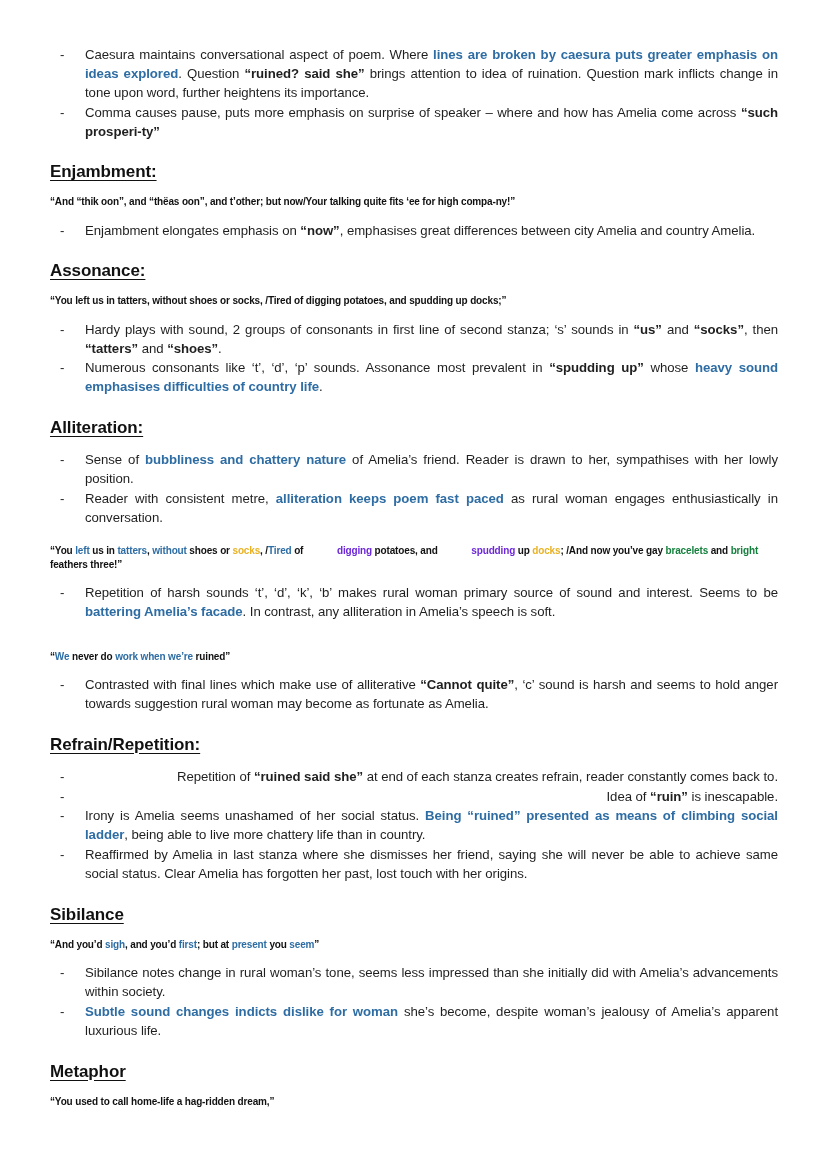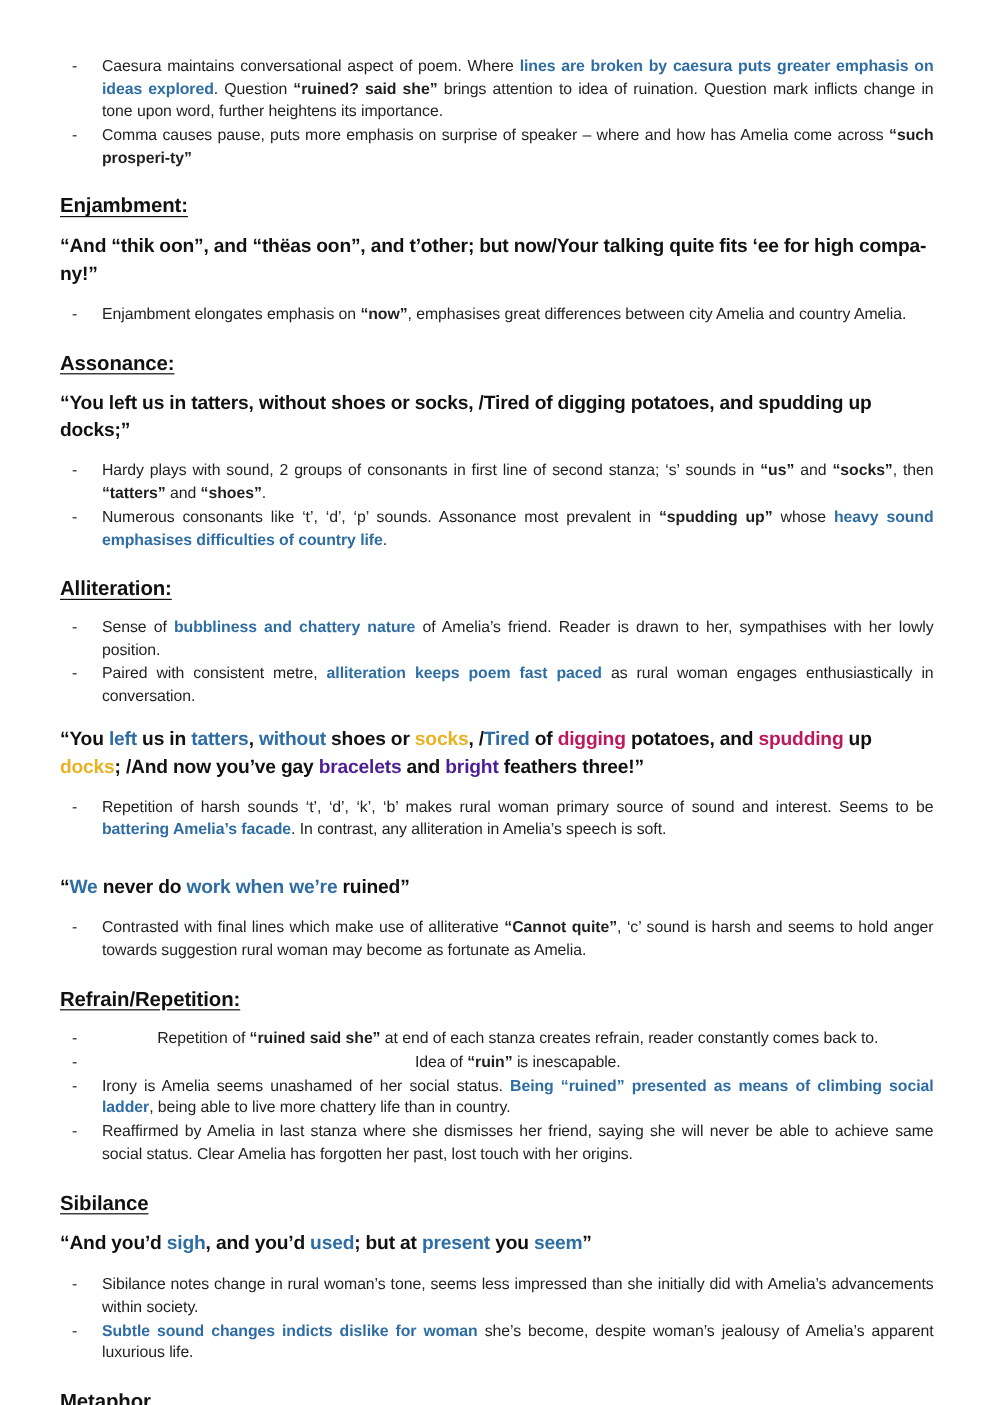--- a/index.html
+++ b/index.html
@@ -32,21 +32,21 @@
     font-weight: bold;
     color: #111111;
     text-decoration: underline;
     text-underline-offset: 2.5px;
     margin: 21px 0 13px 0;
     letter-spacing: -0.1px;
   }
 
   
   .quote {
-    font-size: 16px;
+    font-size: 10px;
     font-weight: bold;
     color: #111111;
     line-height: 1.42;
     margin: 0 0 12px 0;
     letter-spacing: -0.15px;
   }
 
   
   ul.bullets {
     list-style: none;
@@ -65,29 +65,29 @@
   }
   ul.bullets li::before {
     content: "-";
     position: absolute;
     left: 10px;
     top: 0;
     color: #1f1f1f;
     font-size: 13.2px;
   }
   ul.bullets li.nojust {
-    text-align: center;
+    text-align: right;
   }
 
   
   b, .b { font-weight: bold; }
   .blue  { color: #2e6da4; font-weight: bold; }
   .gold  { color: #e8b224; }
-  .red   { color: #be185d; }
-  .green { color: #4c1d95; }
+  .red   { color: #6d28d9; margin-left: 31px; }
+  .green { color: #15803d; }
 </style>
 </head>
 <body>
 
 <div id="page">
   <div class="doc">
 
     <ul class="bullets">
       <li><span>Caesura maintains conversational aspect of poem. Where </span><span class="blue">lines are broken by caesura puts greater emphasis on ideas explored</span><span>. Question </span><span class="b">“ruined? said she”</span><span> brings attention to idea of ruination. Question mark inflicts change in tone upon word, further heightens its importance.</span></li>
       <li><span>Comma causes pause, puts more emphasis on surprise of speaker – where and how has Amelia come across </span><span class="b">“such prosperi-ty”</span></li>
@@ -102,21 +102,21 @@
     <div class="heading">Assonance:</div>
     <div class="quote"><span class="b">“You left us in tatters, without shoes or socks, /Tired of digging potatoes, and spudding up docks;”</span></div>
     <ul class="bullets">
       <li><span>Hardy plays with sound, 2 groups of consonants in first line of second stanza; ‘s’ sounds in </span><span class="b">“us”</span><span> and </span><span class="b">“socks”</span><span>, then </span><span class="b">“tatters”</span><span> and </span><span class="b">“shoes”</span><span>.</span></li>
       <li><span>Numerous consonants like ‘t’, ‘d’, ‘p’ sounds. Assonance most prevalent in </span><span class="b">“spudding up”</span><span> whose </span><span class="blue">heavy sound emphasises difficulties of country life</span><span>.</span></li>
     </ul>
 
     <div class="heading">Alliteration:</div>
     <ul class="bullets">
       <li><span>Sense of </span><span class="blue">bubbliness and chattery nature</span><span> of Amelia’s friend. Reader is drawn to her, sympathises with her lowly position.</span></li>
-      <li><span>Paired with consistent metre, </span><span class="blue">alliteration keeps poem fast paced</span><span> as rural woman engages enthusiastically in conversation.</span></li>
+      <li><span>Reader with consistent metre, </span><span class="blue">alliteration keeps poem fast paced</span><span> as rural woman engages enthusiastically in conversation.</span></li>
     </ul>
 
     <div class="quote" style="margin-top:16px;"><span class="b">“You </span><span class="blue">left</span><span class="b"> us in </span><span class="blue">tatters</span><span class="b">, </span><span class="blue">without</span><span class="b"> shoes or </span><span class="gold">socks</span><span class="b">, /</span><span class="blue">Tired</span><span class="b"> of </span><span class="red">digging</span><span class="b"> potatoes, and </span><span class="red">spudding</span><span class="b"> up </span><span class="gold">docks</span><span class="b">; /And now you’ve gay </span><span class="green">bracelets</span><span class="b"> and </span><span class="green">bright</span><span class="b"> feathers three!”</span></div>
 
     <ul class="bullets">
       <li><span>Repetition of harsh sounds ‘t’, ‘d’, ‘k’, ‘b’ makes rural woman primary source of sound and interest. Seems to be </span><span class="blue">battering Amelia’s facade</span><span>. In contrast, any alliteration in Amelia’s speech is soft.</span></li>
     </ul>
 
     <div class="quote" style="margin-top:28px;"><span class="b">“</span><span class="blue">We</span><span class="b"> never do </span><span class="blue">work when we’re</span><span class="b"> ruined”</span></div>
 
@@ -126,21 +126,21 @@
 
     <div class="heading">Refrain/Repetition:</div>
     <ul class="bullets">
       <li class="nojust"><span>Repetition of </span><span class="b">“ruined said she”</span><span> at end of each stanza creates refrain, reader constantly comes back to.</span></li>
       <li class="nojust"><span>Idea of </span><span class="b">“ruin”</span><span> is inescapable.</span></li>
       <li><span>Irony is Amelia seems unashamed of her social status. </span><span class="blue">Being “ruined” presented as means of climbing social ladder</span><span>, being able to live more chattery life than in country.</span></li>
       <li><span>Reaffirmed by Amelia in last stanza where she dismisses her friend, saying she will never be able to achieve same social status. Clear Amelia has forgotten her past, lost touch with her origins.</span></li>
     </ul>
 
     <div class="heading">Sibilance</div>
-    <div class="quote"><span class="b">“And you’d </span><span class="blue">sigh</span><span class="b">, and you’d </span><span class="blue">used</span><span class="b">; but at </span><span class="blue">present</span><span class="b"> you </span><span class="blue">seem</span><span class="b">”</span></div>
+    <div class="quote"><span class="b">“And you’d </span><span class="blue">sigh</span><span class="b">, and you’d </span><span class="blue">first</span><span class="b">; but at </span><span class="blue">present</span><span class="b"> you </span><span class="blue">seem</span><span class="b">”</span></div>
     <ul class="bullets">
       <li><span>Sibilance notes change in rural woman’s tone, seems less impressed than she initially did with Amelia’s advancements within society.</span></li>
       <li><span class="blue">Subtle sound changes indicts dislike  for woman</span><span> she’s become, despite woman’s jealousy of Amelia’s apparent luxurious life.</span></li>
     </ul>
 
     <div class="heading">Metaphor</div>
     <div class="quote"><span class="b">“You used to call home-life a hag-ridden dream,”</span></div>
 
   </div>
 </div>

